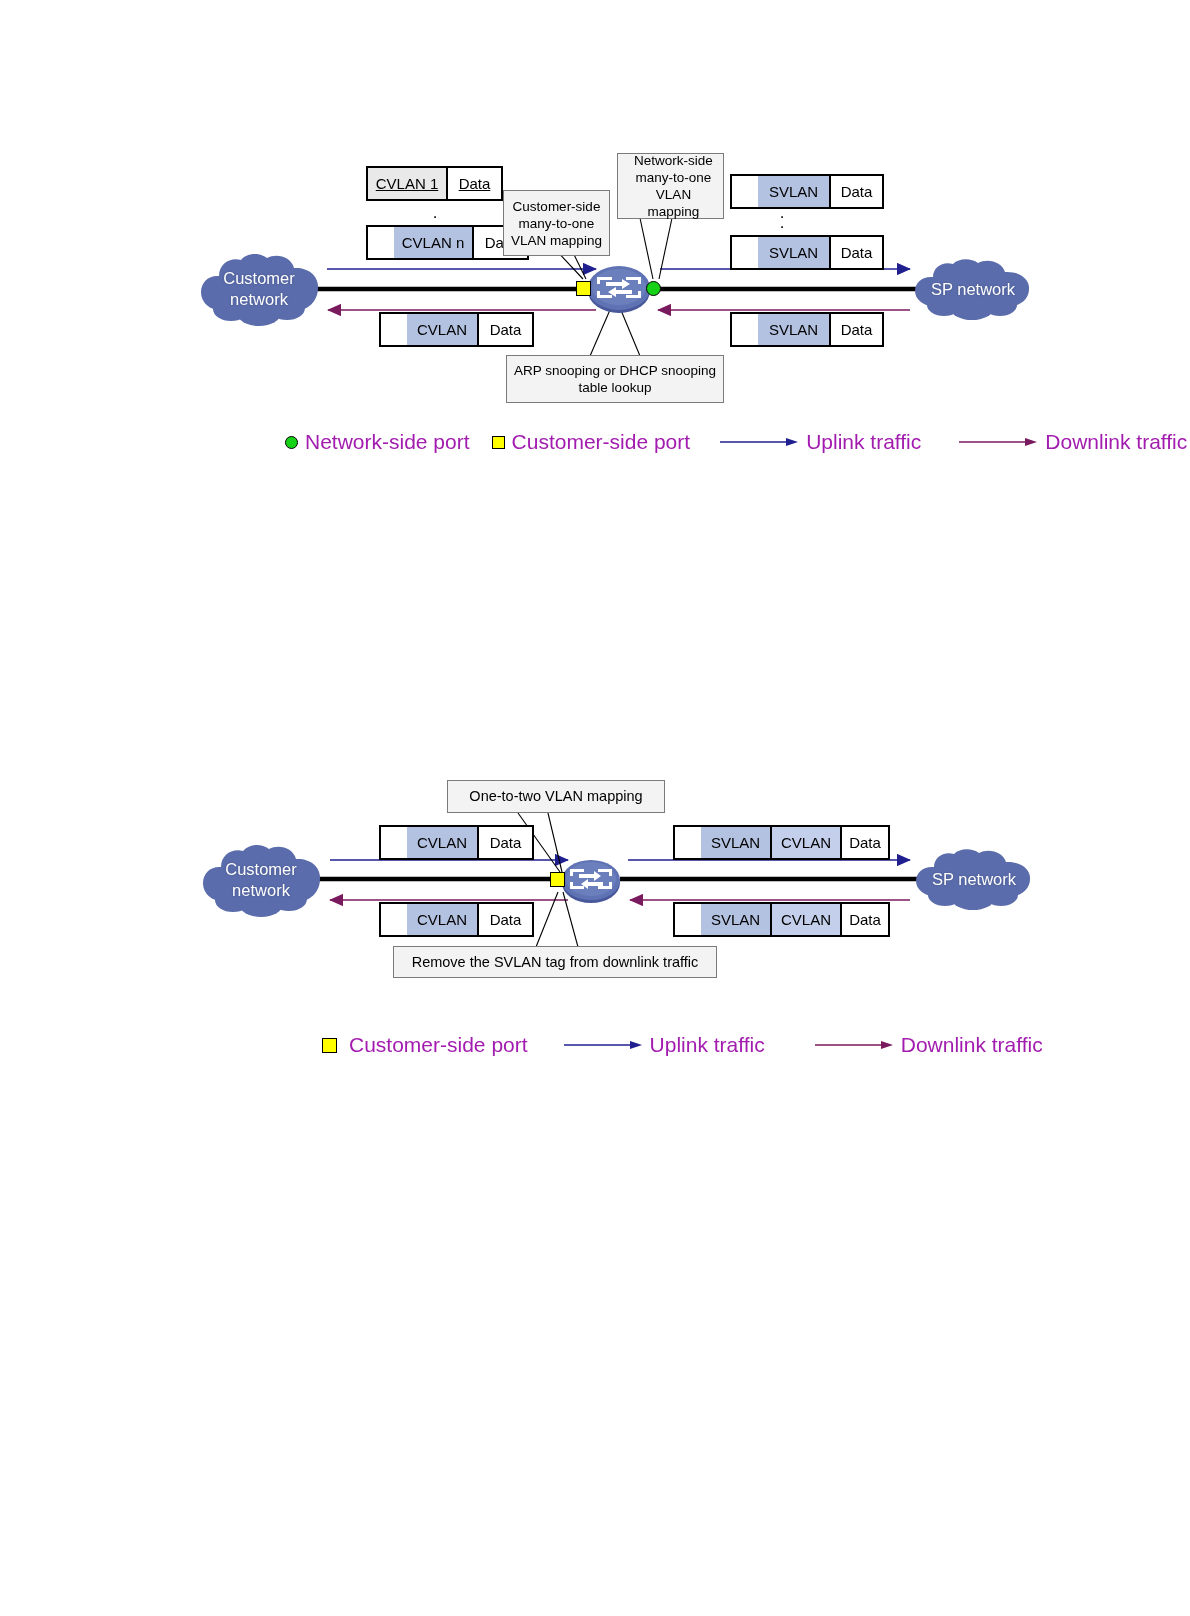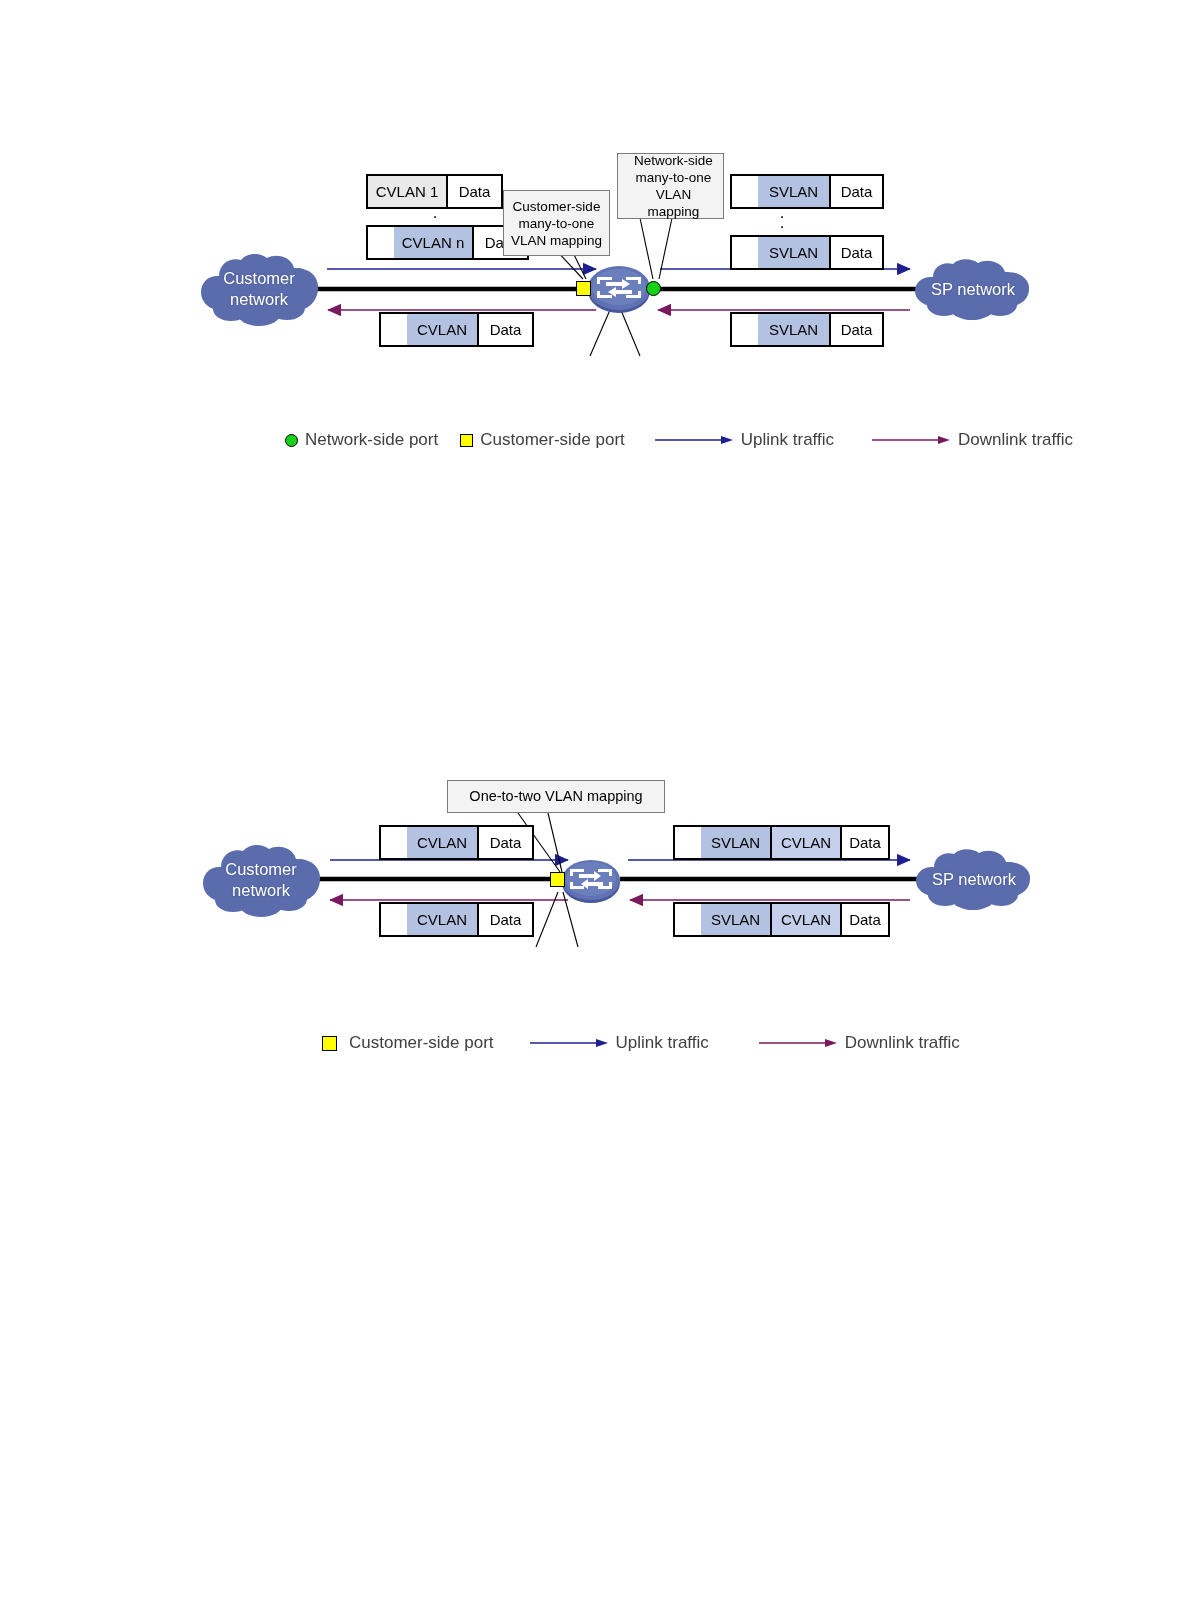--- a/index.html
+++ b/index.html
@@ -114,21 +114,21 @@
     box-sizing: border-box;
     z-index: 12;
   }
 
   
   .switch { position: absolute; z-index: 10; }
 
   
   .legend { position: absolute; display: flex; align-items: center; z-index: 8; }
   .legend-item { display: flex; align-items: center; }
-  .legend-text { font-size: 17px; color: #404040; white-space: nowrap; }
+  .legend-text { font-size: 21px; color: #a21caf; white-space: nowrap; }
   .lg-circle {
     width: 13px; height: 13px; border-radius: 50%;
     background: #16d216; border: 1.2px solid #000; box-sizing: border-box;
     margin-right: 7px;
   }
   .lg-square {
     width: 13px; height: 13px;
     background: #ffff00; border: 1.2px solid #000; box-sizing: border-box;
     margin-right: 7px;
   }
@@ -224,21 +224,21 @@
         <path d="M52,29 h3 v7 h-3 z"></path>
         <path d="M20,20 L36,20 L36,17 L44,22 L36,27 L36,24 L20,24 z"></path>
         <path d="M46,28 L30,28 L30,25 L22,30 L30,35 L30,32 L46,32 z"></path>
       </g>
     </svg>
   </div>
 
   <div class="port-sq" style="left:576px; top:281px;"></div>
   <div class="port-ci" style="left:646px; top:281px;"></div>
 
-  <div class="pkt" style="left:366px; top:174px;">
+  <div class="pkt" style="left:366px; top:166px;text-decoration:underline;">
     <div class="cell tag-gray" style="width:78px;">CVLAN 1</div>
     <div class="cell tag-white" style="width:55px;">Data</div>
   </div>
 
   <div class="vdots" style="left:422px; top:212px; width:26px;">
     <span>·</span>
       <span>·</span>
       <span>·</span>
   </div>
 
@@ -282,20 +282,26 @@
   </div>
 
   <div class="callout" style="left:617px; top:153px; width:107px; height:66px;padding-left:12px;">
     <div>
       <span>Network-side</span><br>
       <span>many-to-one</span><br>
       <span>VLAN mapping</span>
     </div>
   </div>
 
+  <div class="callout" style="left:506px; top:355px; width:218px; height:48px;">
+    <div>
+      <span>ARP snooping or DHCP snooping</span><br>
+      <span>table lookup</span>
+    </div>
+  </div>
 
   <div class="legend" style="left:285px; top:430px;">
     <div class="legend-item" style="margin-right:22px;">
       <span class="lg-circle"></span>
       <span class="legend-text">Network-side port</span>
     </div>
     <div class="legend-item" style="margin-right:30px;">
       <span class="lg-square"></span>
       <span class="legend-text">Customer-side port</span>
     </div>
@@ -414,20 +420,23 @@
   <div class="pkt" style="left:673px; top:202px;">
     <div class="cell tag-blue" style="width:69px;">SVLAN</div>
     <div class="cell tag-blue2" style="width:70px;">CVLAN</div>
     <div class="cell tag-white" style="width:48px;">Data</div>
   </div>
 
   <div class="callout one-line" style="left:447px; top:80px; width:218px; height:33px;">
     <span>One-to-two VLAN mapping</span>
   </div>
 
+  <div class="callout one-line" style="left:393px; top:246px; width:324px; height:32px;">
+    <span>Remove the SVLAN tag from downlink traffic</span>
+  </div>
 
   <div class="legend" style="left:322px; top:333px;">
     <div class="legend-item" style="margin-right:36px;">
       <span class="lg-square" style="width:15px;height:15px;margin-right:12px;"></span>
       <span class="legend-text">Customer-side port</span>
     </div>
     <div class="legend-item" style="margin-right:50px;">
       <svg class="lg-arrow" width="78" height="10" viewBox="0 0 78 10">
         <line x1="0" y1="5" x2="68" y2="5" stroke="#1f1f8f" stroke-width="1.6"></line>
         <path d="M66,1 L78,5 L66,9 z" fill="#1f1f8f"></path>

